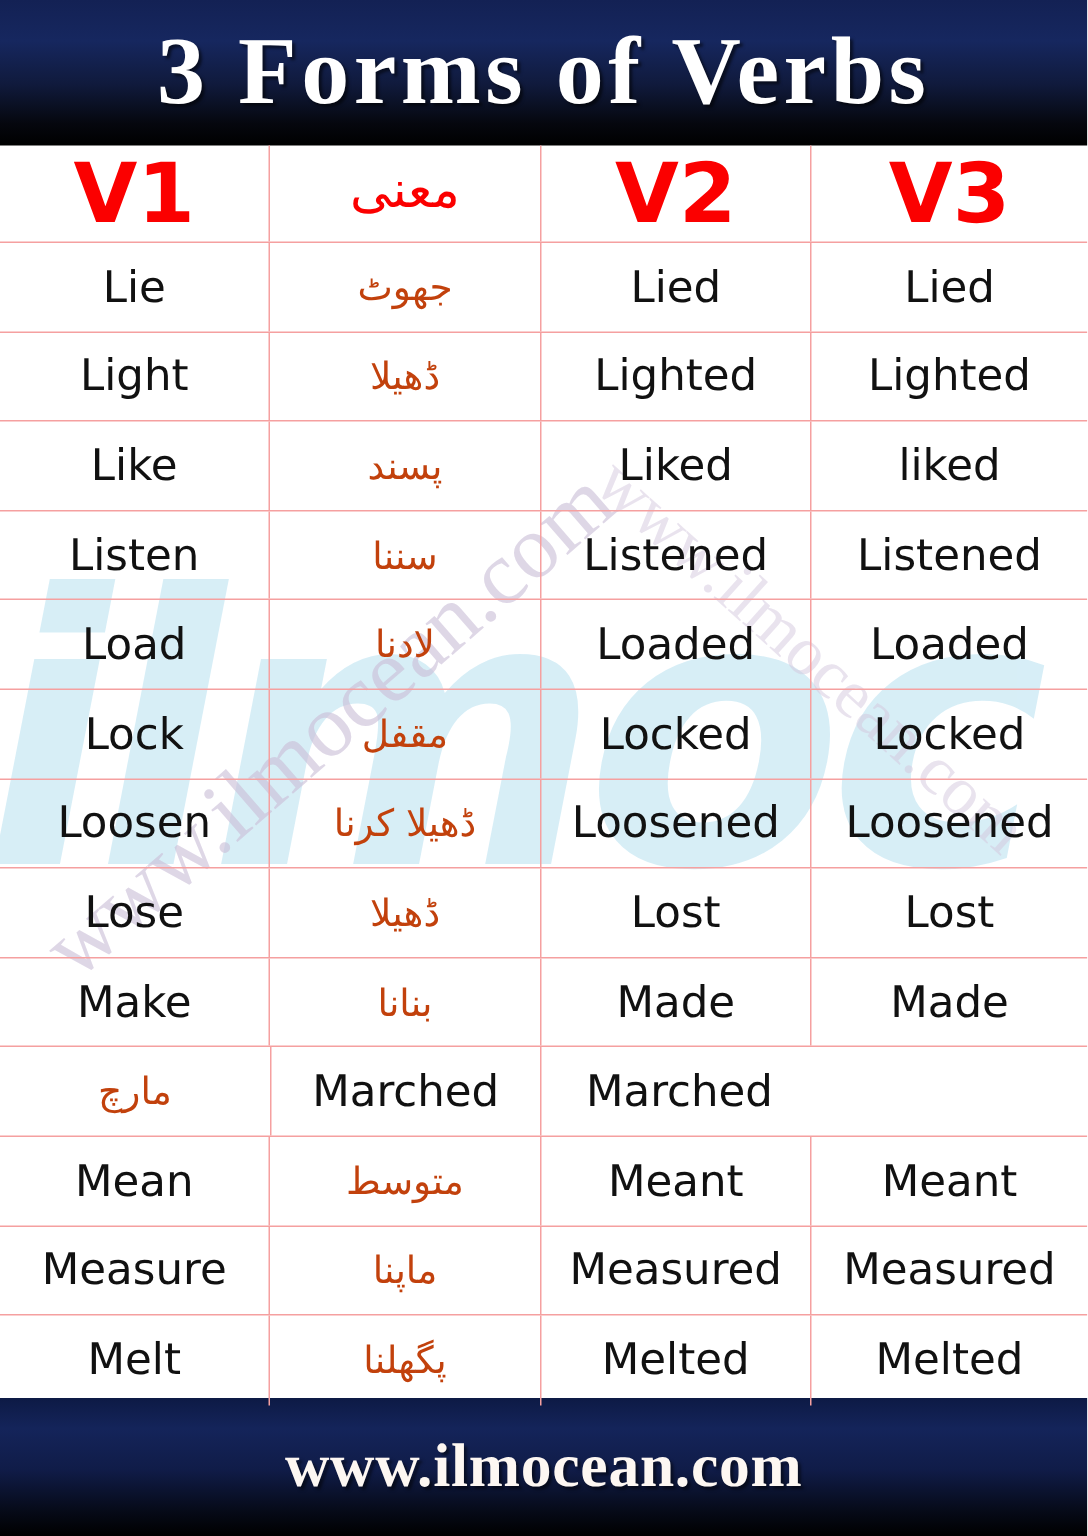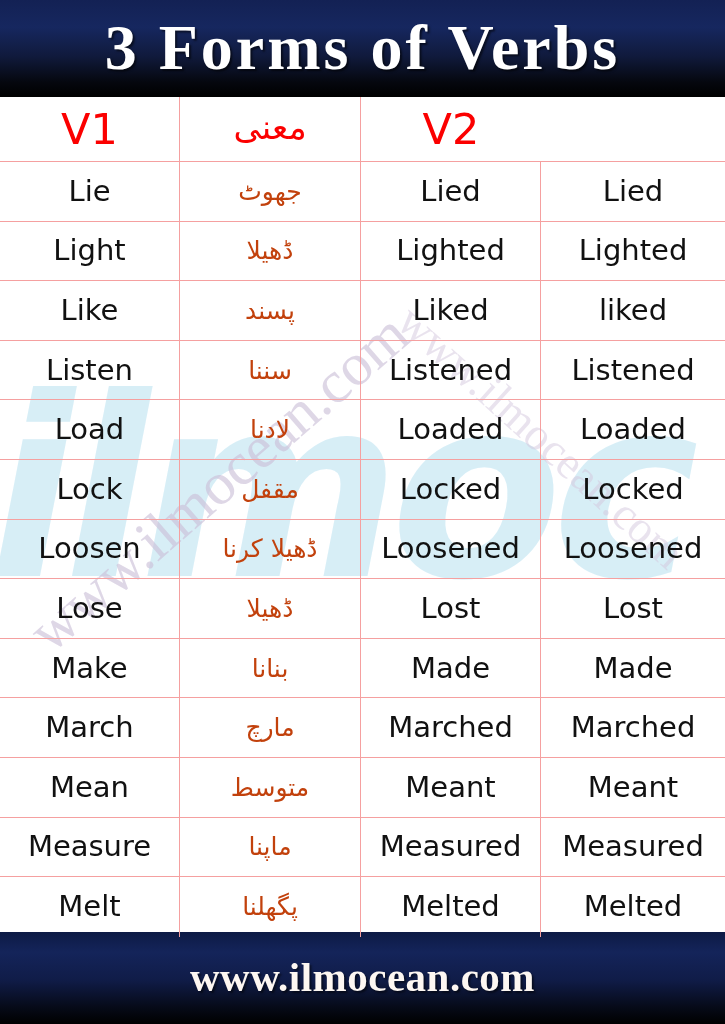--- a/index.html
+++ b/index.html
@@ -163,22 +163,22 @@
   .cell:last-child {
     border-right: none;
   }
   .c1 { width: 180px; }
   .c2 { width: 181px; }
   .c3 { width: 180px; }
   .c4 { width: 184px; }
 
   .head .cell {
     font-family: "DejaVu Sans", sans-serif;
-    font-weight: normal;
-    font-size: 43px;
+    font-weight: bold;
+    font-size: 55px;
     color: #fb0000;
     line-height: 1;
   }
   .head .cell.urdu {
     font-family: "DejaVu Sans", "Liberation Sans", sans-serif;
     font-size: 34px;
     font-weight: normal;
     direction: rtl;
     padding-bottom: 4px;
   }
@@ -209,20 +209,21 @@
     <div class="wm-logo">ilmoc</div>
     <div class="wm-url">www.ilmocean.com</div>
     <div class="wm-url2">www.ilmocean.com</div>
   </div>
 
   <div class="table" id="verb-table">
       <div class="row head">
         <div class="cell c1">V1</div>
         <div class="cell c2 urdu">معنی</div>
         <div class="cell c3">V2</div>
+        <div class="cell c4">V3</div>
       </div>
       <div class="row body">
         <div class="cell c1">Lie</div>
         <div class="cell c2 urdu">جھوٹ</div>
         <div class="cell c3">Lied</div>
         <div class="cell c4">Lied</div>
       </div>
       <div class="row body">
         <div class="cell c1">Light</div>
         <div class="cell c2 urdu">ڈھیلا</div>
@@ -265,21 +266,20 @@
         <div class="cell c3">Lost</div>
         <div class="cell c4">Lost</div>
       </div>
       <div class="row body">
         <div class="cell c1">Make</div>
         <div class="cell c2 urdu">بنانا</div>
         <div class="cell c3">Made</div>
         <div class="cell c4">Made</div>
       </div>
       <div class="row body">
-        <div class="cell c1">March</div>
         <div class="cell c2 urdu">مارچ</div>
         <div class="cell c3">Marched</div>
         <div class="cell c4">Marched</div>
       </div>
       <div class="row body">
         <div class="cell c1">Mean</div>
         <div class="cell c2 urdu">متوسط</div>
         <div class="cell c3">Meant</div>
         <div class="cell c4">Meant</div>
       </div>

